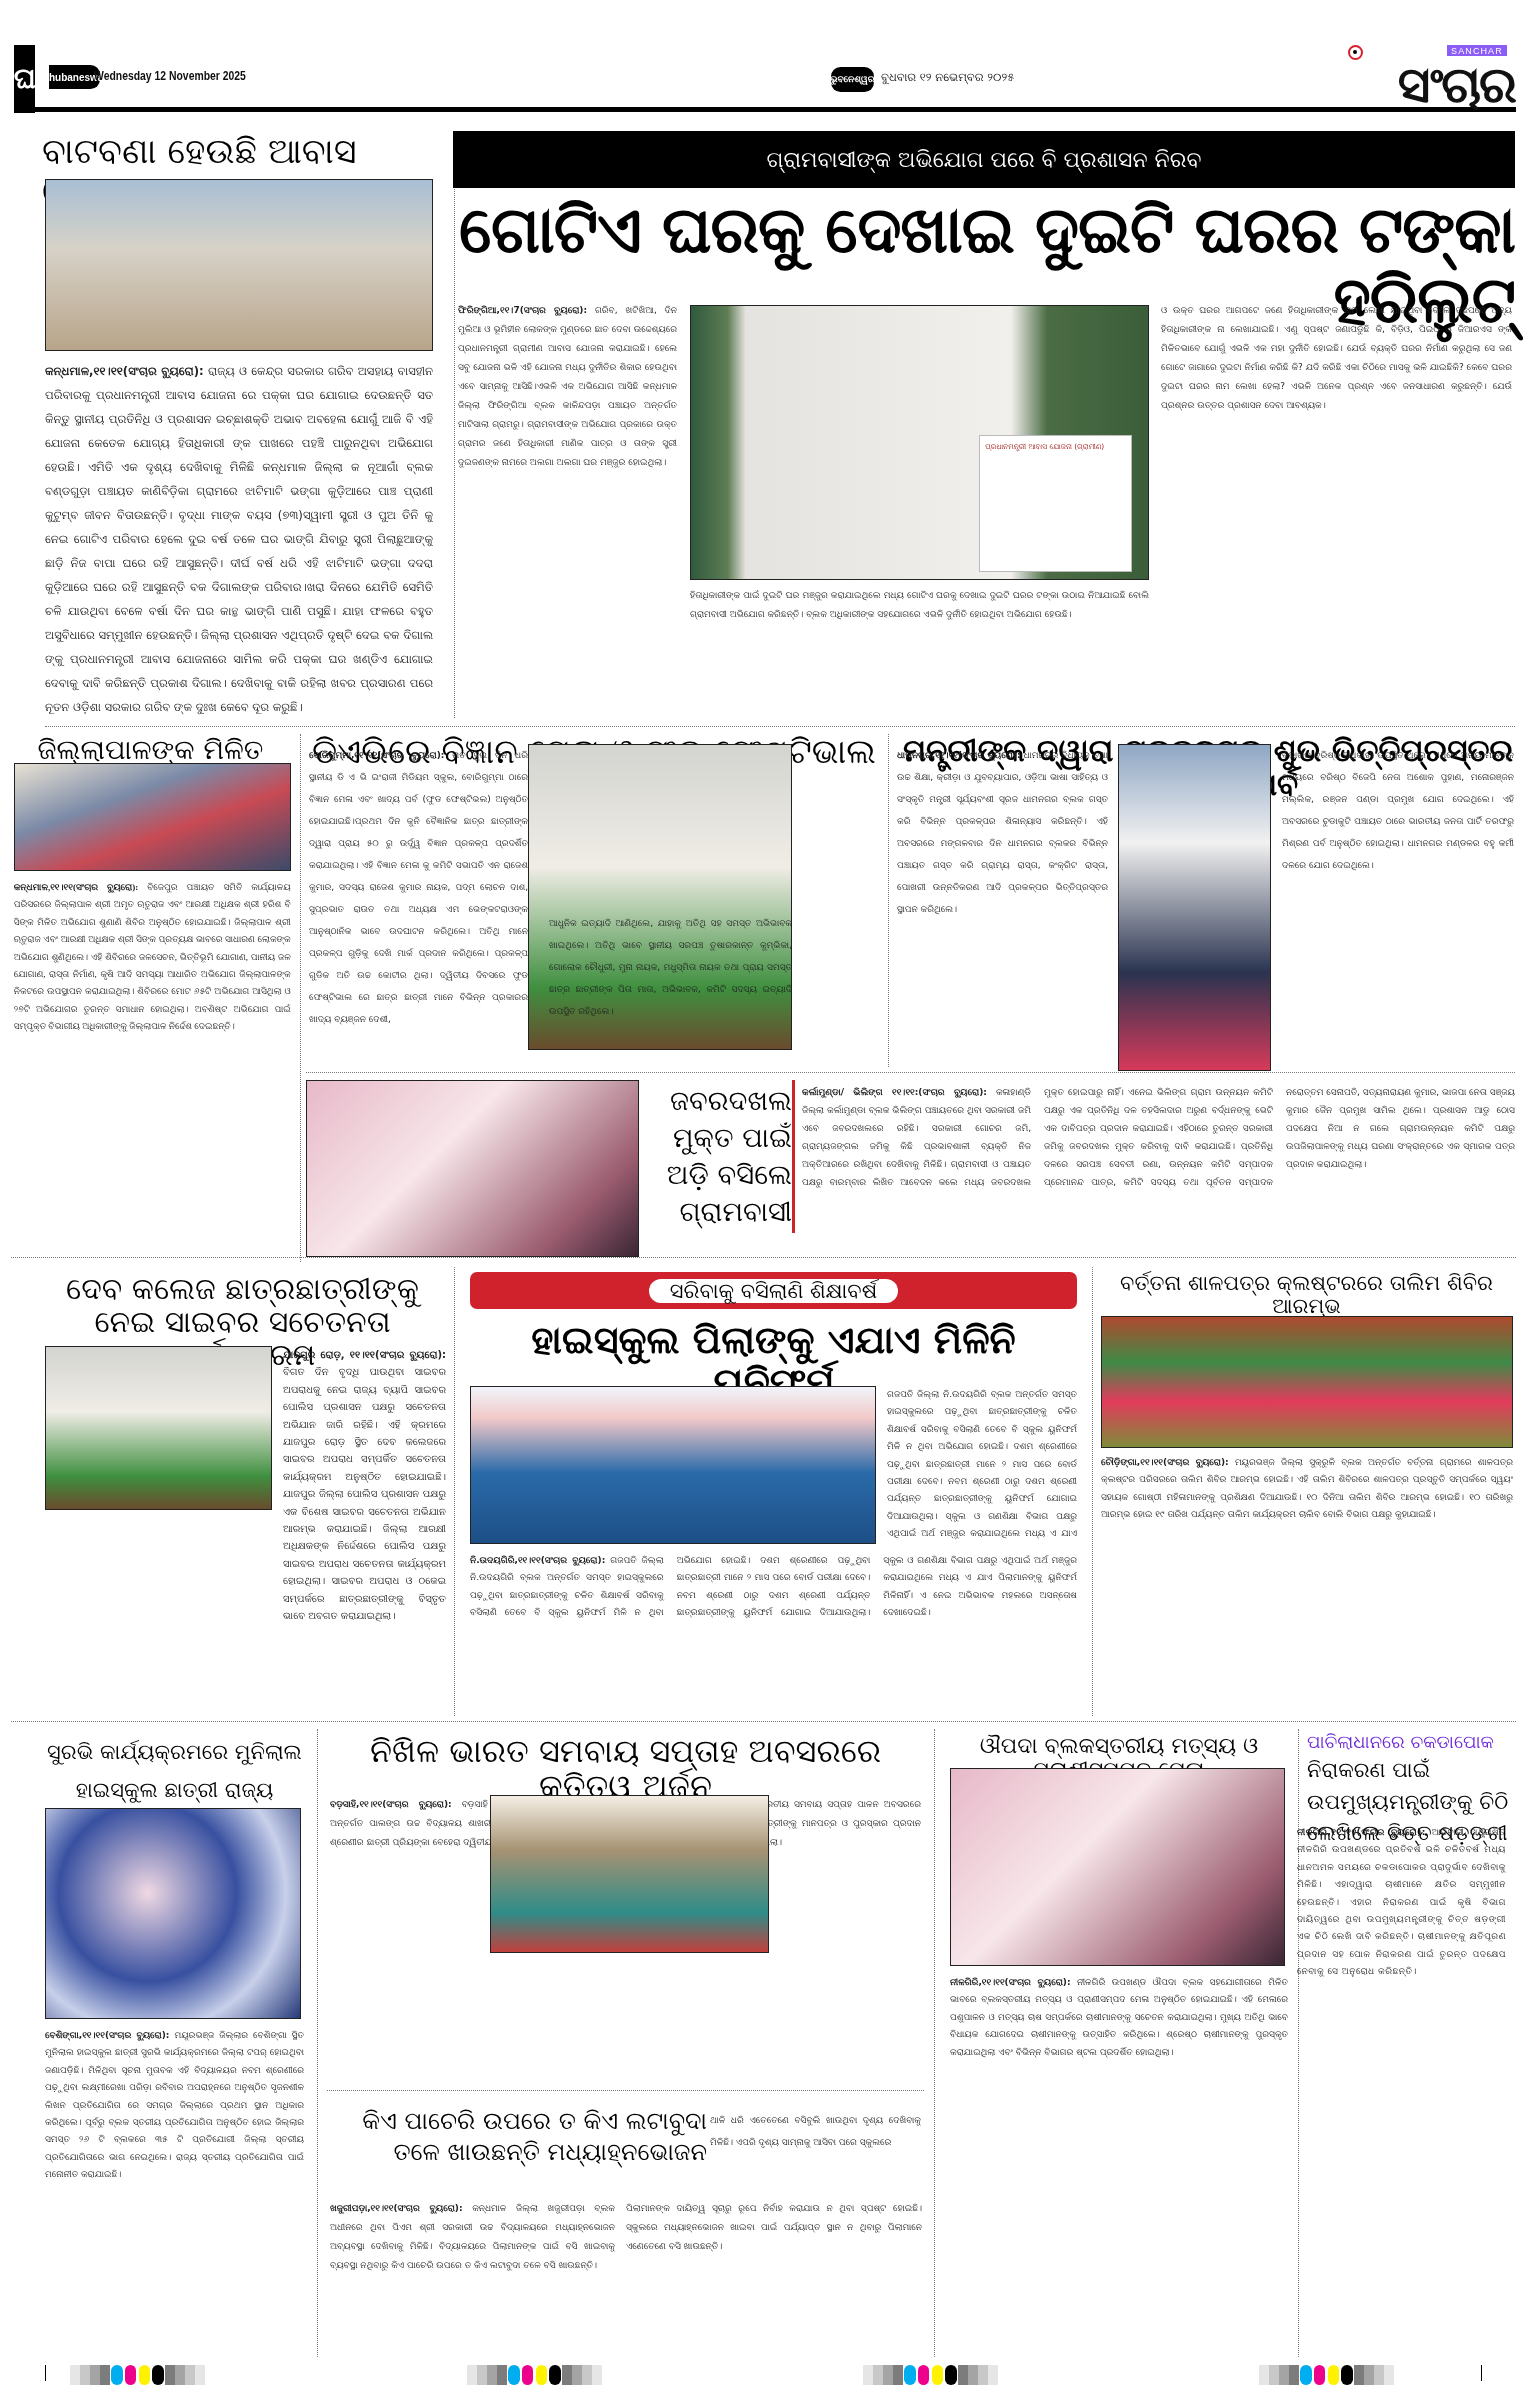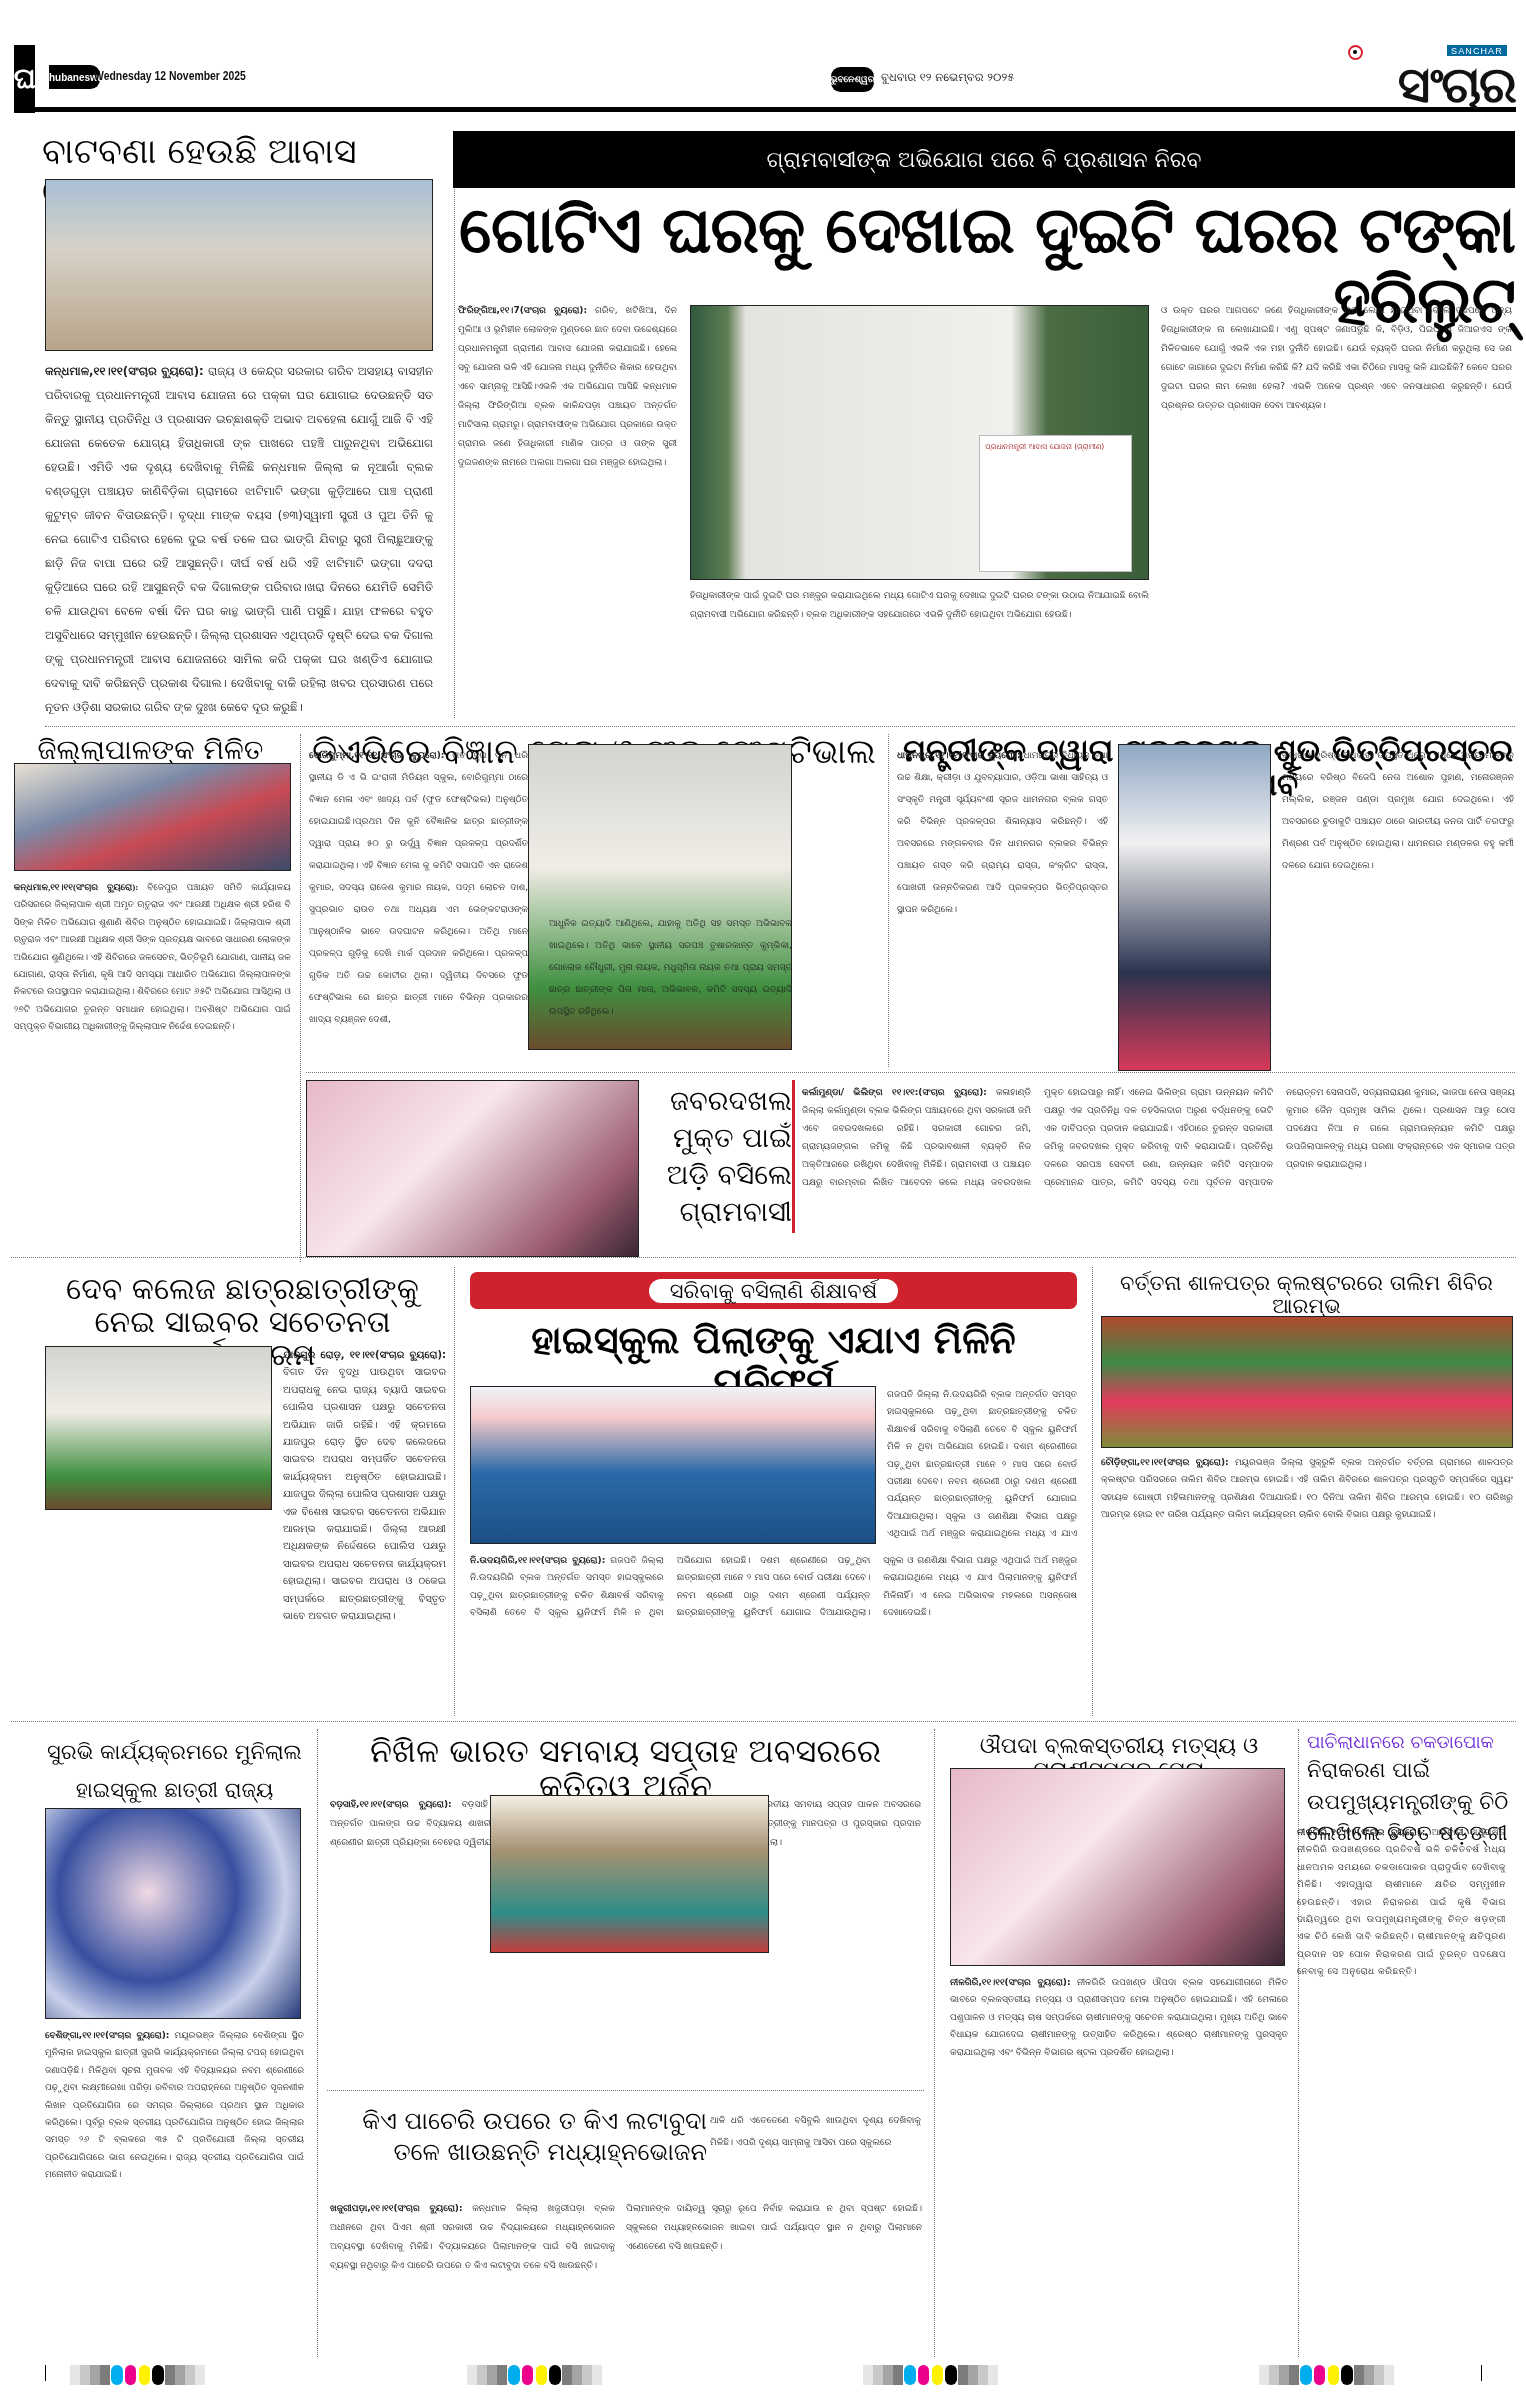--- a/index.html
+++ b/index.html
@@ -11,21 +11,21 @@
   #mast-page { left: 14.3px; top: 45px; width: 21px; height: 68px; background: #000; color: #fff;
     font-size: 28.5px; display: flex; align-items: center; justify-content: center; font-weight: bold; }
   .pill { background: #000; color: #fff; border-radius: 0 9.5px 9.5px 0; font-weight: bold;
     display: flex; align-items: center; justify-content: center; }
   #mast-city { left: 36px; top: 65px; width: 51px; height: 24px; font-size: 10px; font-family: Liberation Sans, sans-serif; margin-left: 13px; }
   #mast-date { left: 94px; top: 69px; font-size: 12.7px; font-family: "Liberation Sans", sans-serif; font-weight: bold; transform: scaleX(.82); transform-origin: left; }
   #mast-city-or { left: 831px; top: 67px; width: 43px; height: 25px; border-radius: 9.5px; font-size: 9px; }
   #mast-date-or { left: 881px; top: 70px; font-size: 11.6px; }
   #mast-rule { left: 14.3px; top: 107px; width: 1502px; height: 5.3px; background: #000; }
   #logo { left: 1309px; top: 45px; width: 211px; height: 71px; }
-  #logo .brand-en { position: absolute; right: 13px; top: 0; background: #0369a1; color: #fff;
+  #logo .brand-en { position: absolute; right: 13px; top: 0; background: #8b5cf6; color: #fff;
     font-family: "Liberation Sans", sans-serif; font-size: 9px; letter-spacing: 1.1px; padding: 0.5px 4.2px; }
   #logo .brand-or { position: absolute; right: 5.3px; top: 10.6px; font-size: 50px; font-weight: bold; letter-spacing: -2.1px; }
   #logo .dot { position: absolute; left: 39px; top: 0; width: 15px; height: 15px; border: 2.6px solid #d6202b; border-radius: 50%; background: #fff; }
   #logo .dot::after { content:""; position:absolute; left:2.6px; top:2.6px; width:4.2px; height:4.2px; background:#000; border-radius:50%; }
 
   .dotrule-h { border-top: 1.6px dotted #777; height: 0; }
   .dotrule-v { border-left: 1.6px dotted #777; width: 0; }
 
   .hl { font-weight: normal; line-height: 1.1; color: #000; }
   .hl-b { font-weight: bold; }

